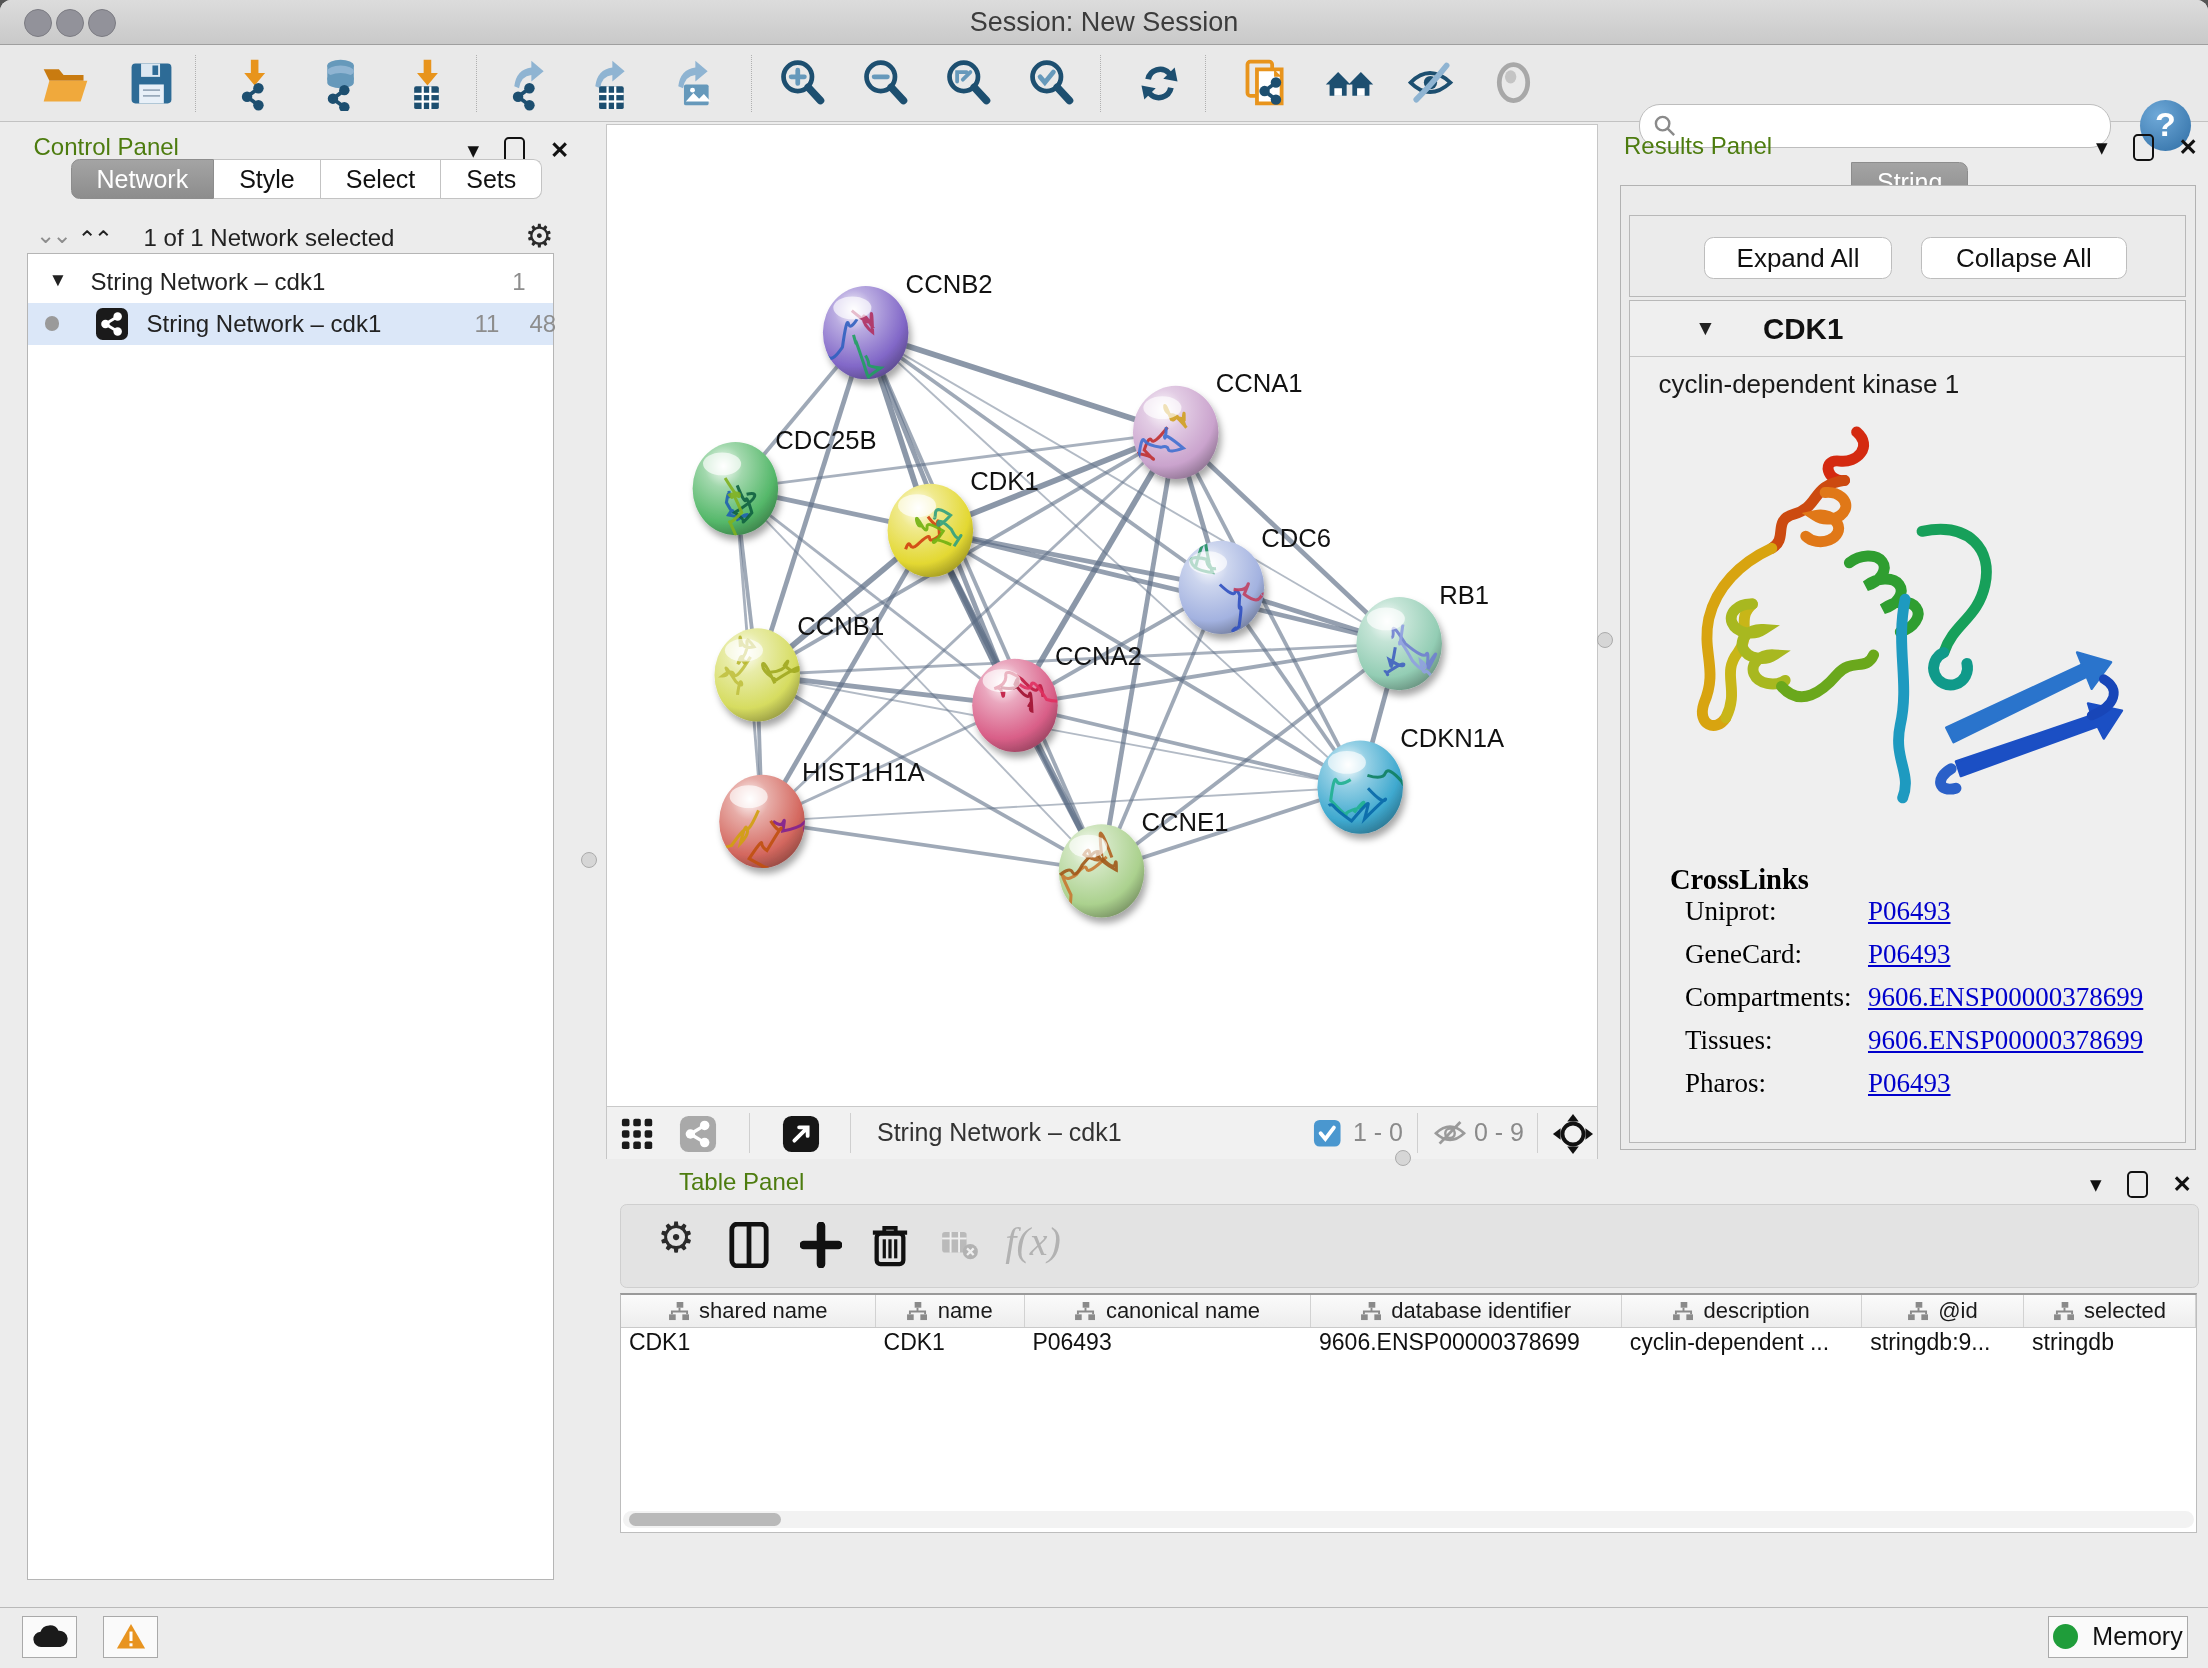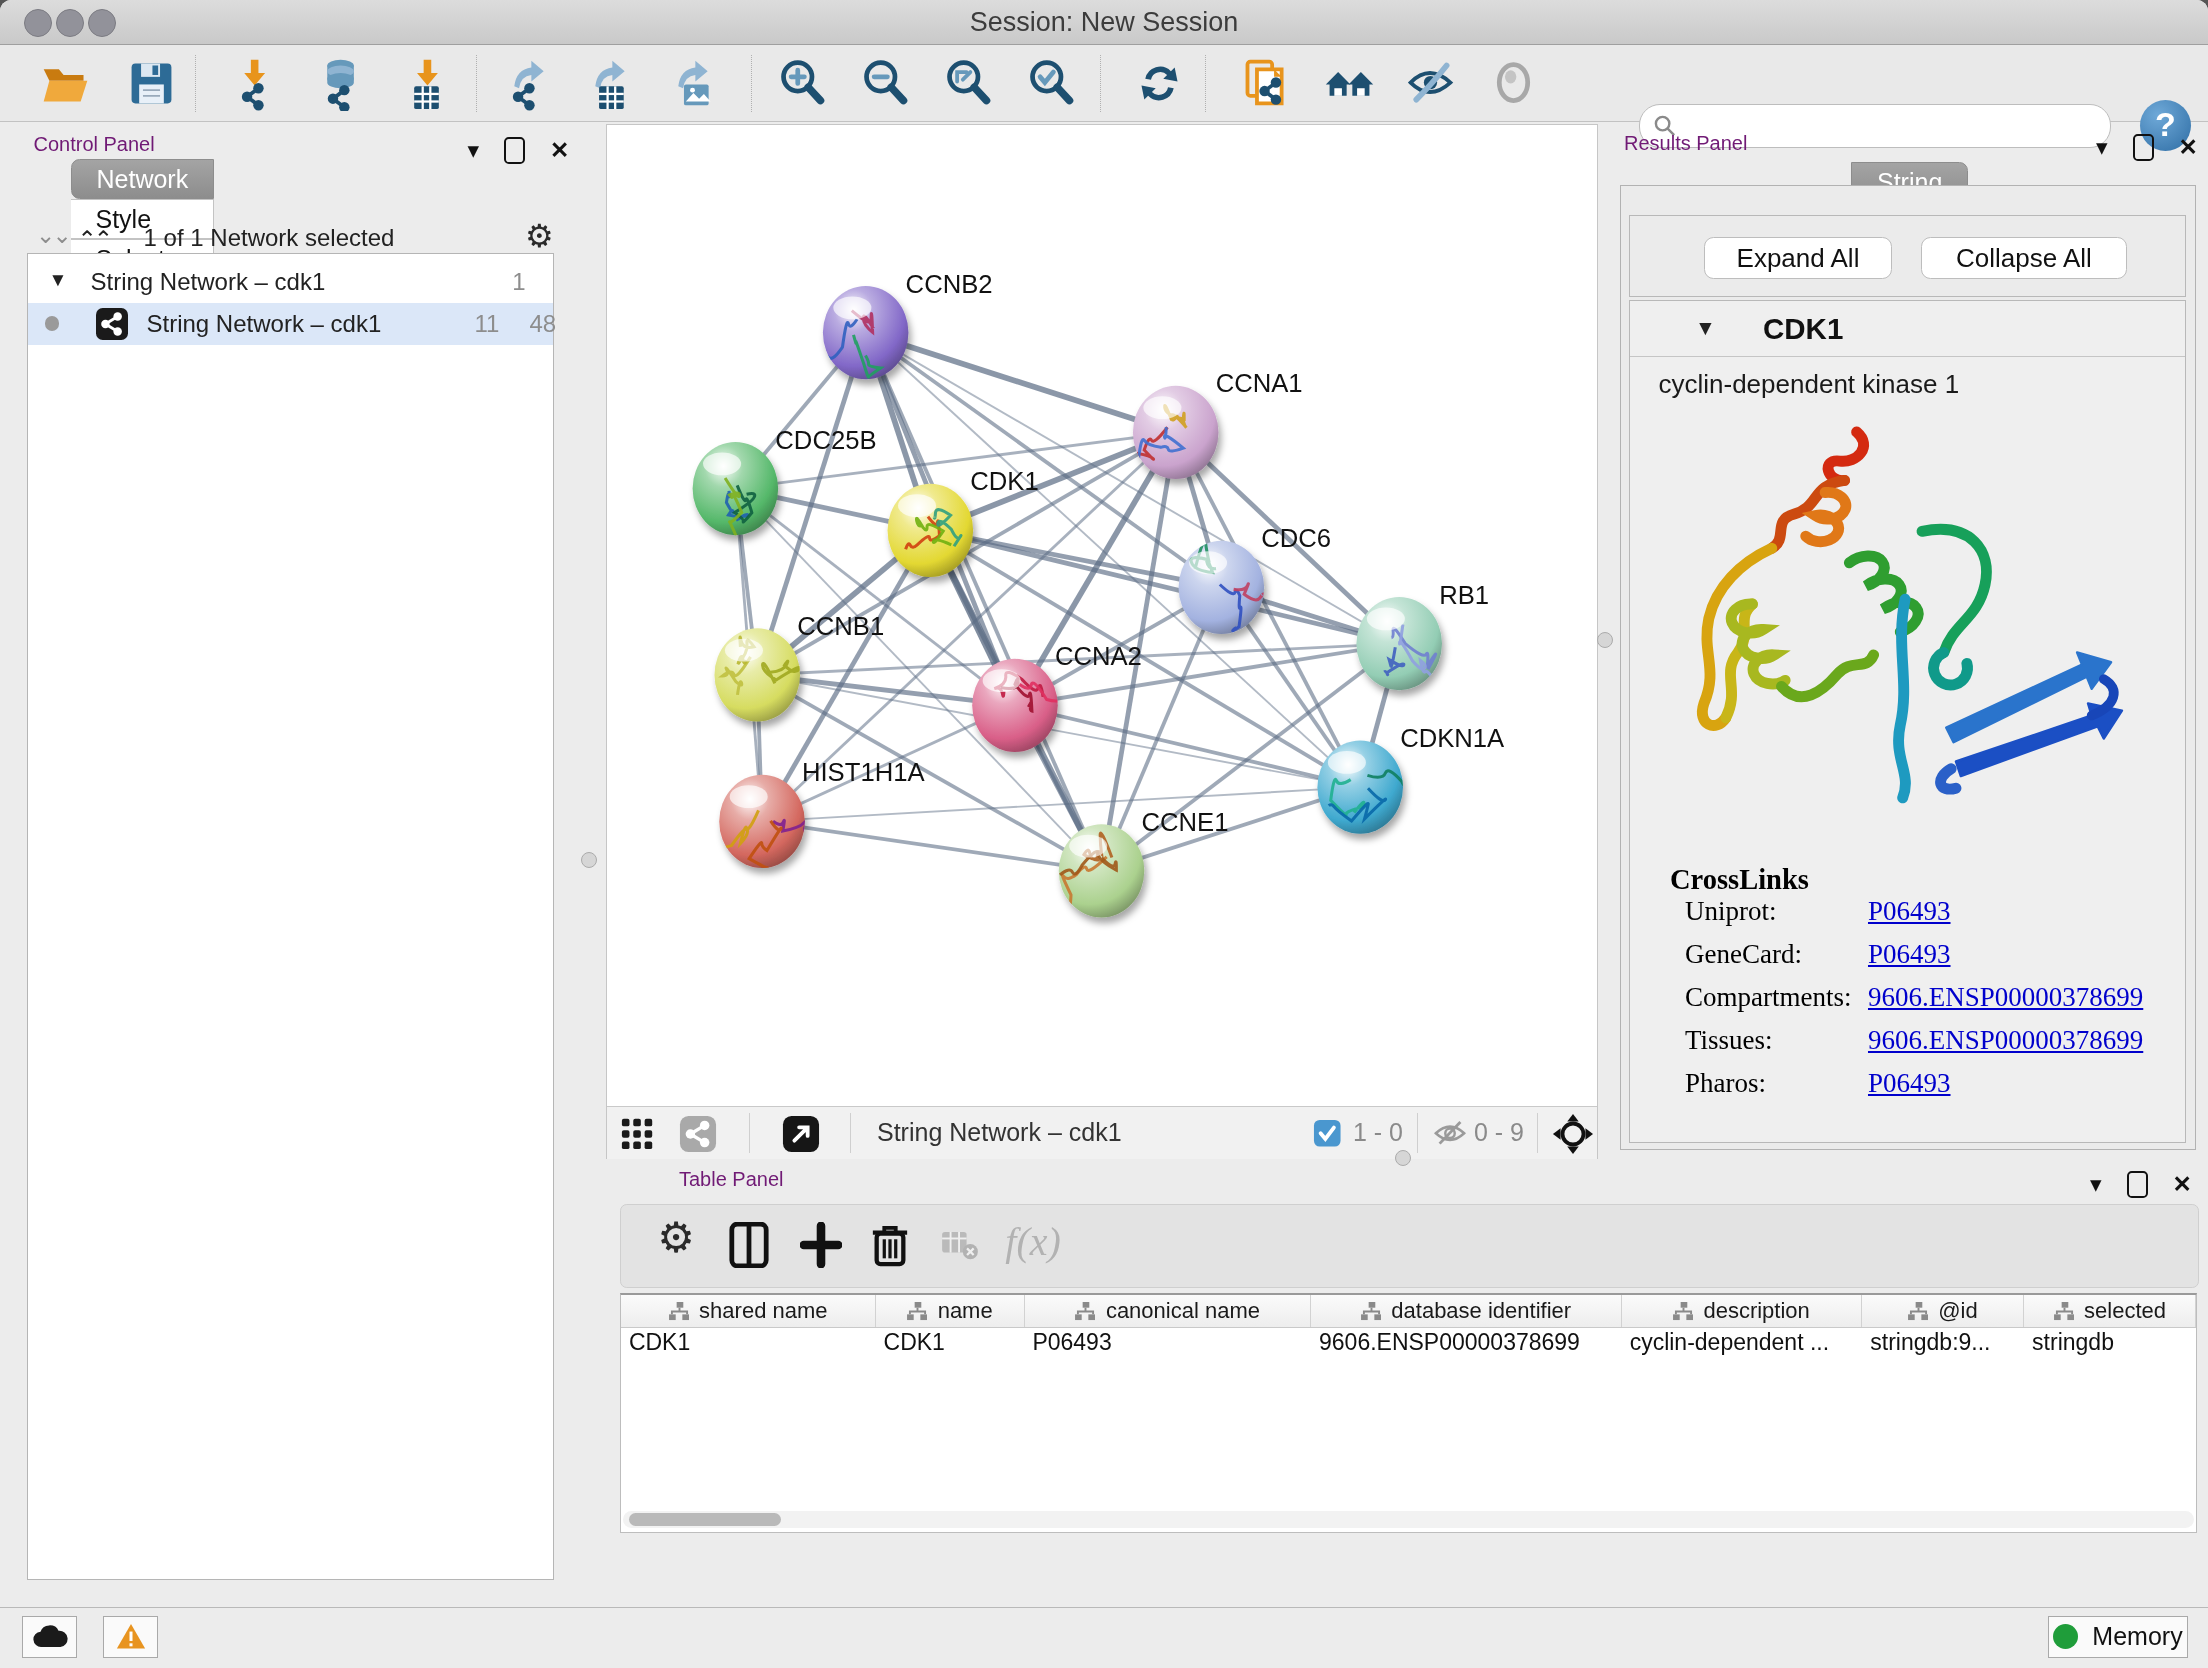--- a/index.html
+++ b/index.html
@@ -22,26 +22,26 @@
     border-left:1.9px dotted #b0b0b0;}
   #search-box{position:absolute;left:1639px;top:59px;width:470px;height:42px;
     background:#fff;border:1px solid #bdbdbd;border-radius:21px;}
   #search-box svg{position:absolute;left:13.3px;top:8.6px;}
   #search-input{position:absolute;left:46px;top:3.8px;width:409px;height:32px;
     border:none;outline:none;font-size:23px;background:transparent;}
   #help-btn{position:absolute;left:2140px;top:55px;width:51px;height:51px;border-radius:50%;
     background:radial-gradient(circle at 35% 30%, #6fa9d8, #2e6da4);
     color:#fff;font-size:34px;font-weight:bold;text-align:center;line-height:49px;}
   
-  .panel-title{font-size:20px;color:#701a75;}
+  .panel-title{font-size:24px;color:#4d7c0f;}
   .panel-ctrls{position:absolute;display:flex;gap:25px;align-items:center;}
   .pc{font-size:23px;color:#111;line-height:23px;}
   .pc.float{width:17px;height:23px;border:2.9px solid #111;border-radius:4.8px;}
   
-  .segmented{display:flex;flex-direction:column;}
+  .segmented{display:flex;}
   .seg{background:#fff;border:1px solid #c3c3c3;border-left:none;font-size:25px;
     padding:4.8px 25px;color:#111;height:28.5px;line-height:28.5px;}
   .seg:first-child{border-left:1px solid #c3c3c3;border-radius:8.6px 0 0 8.6px;}
   .seg:last-child{border-radius:0 8.6px 8.6px 0;}
   .seg.active{background:linear-gradient(#a4a4a4,#8d8d8d);color:#fff;border-color:#8d8d8d;}
   
   #control-panel{position:absolute;left:9.5px;top:127px;width:561px;height:1472px;}
   #cp-tabs{position:absolute;left:61px;top:32px;}
   #cp-statusrow{position:absolute;left:19px;top:91px;width:529px;height:38px;}
   #cp-selstatus{position:absolute;left:0;right:48px;text-align:center;font-size:24px;color:#222;top:5.7px;}

